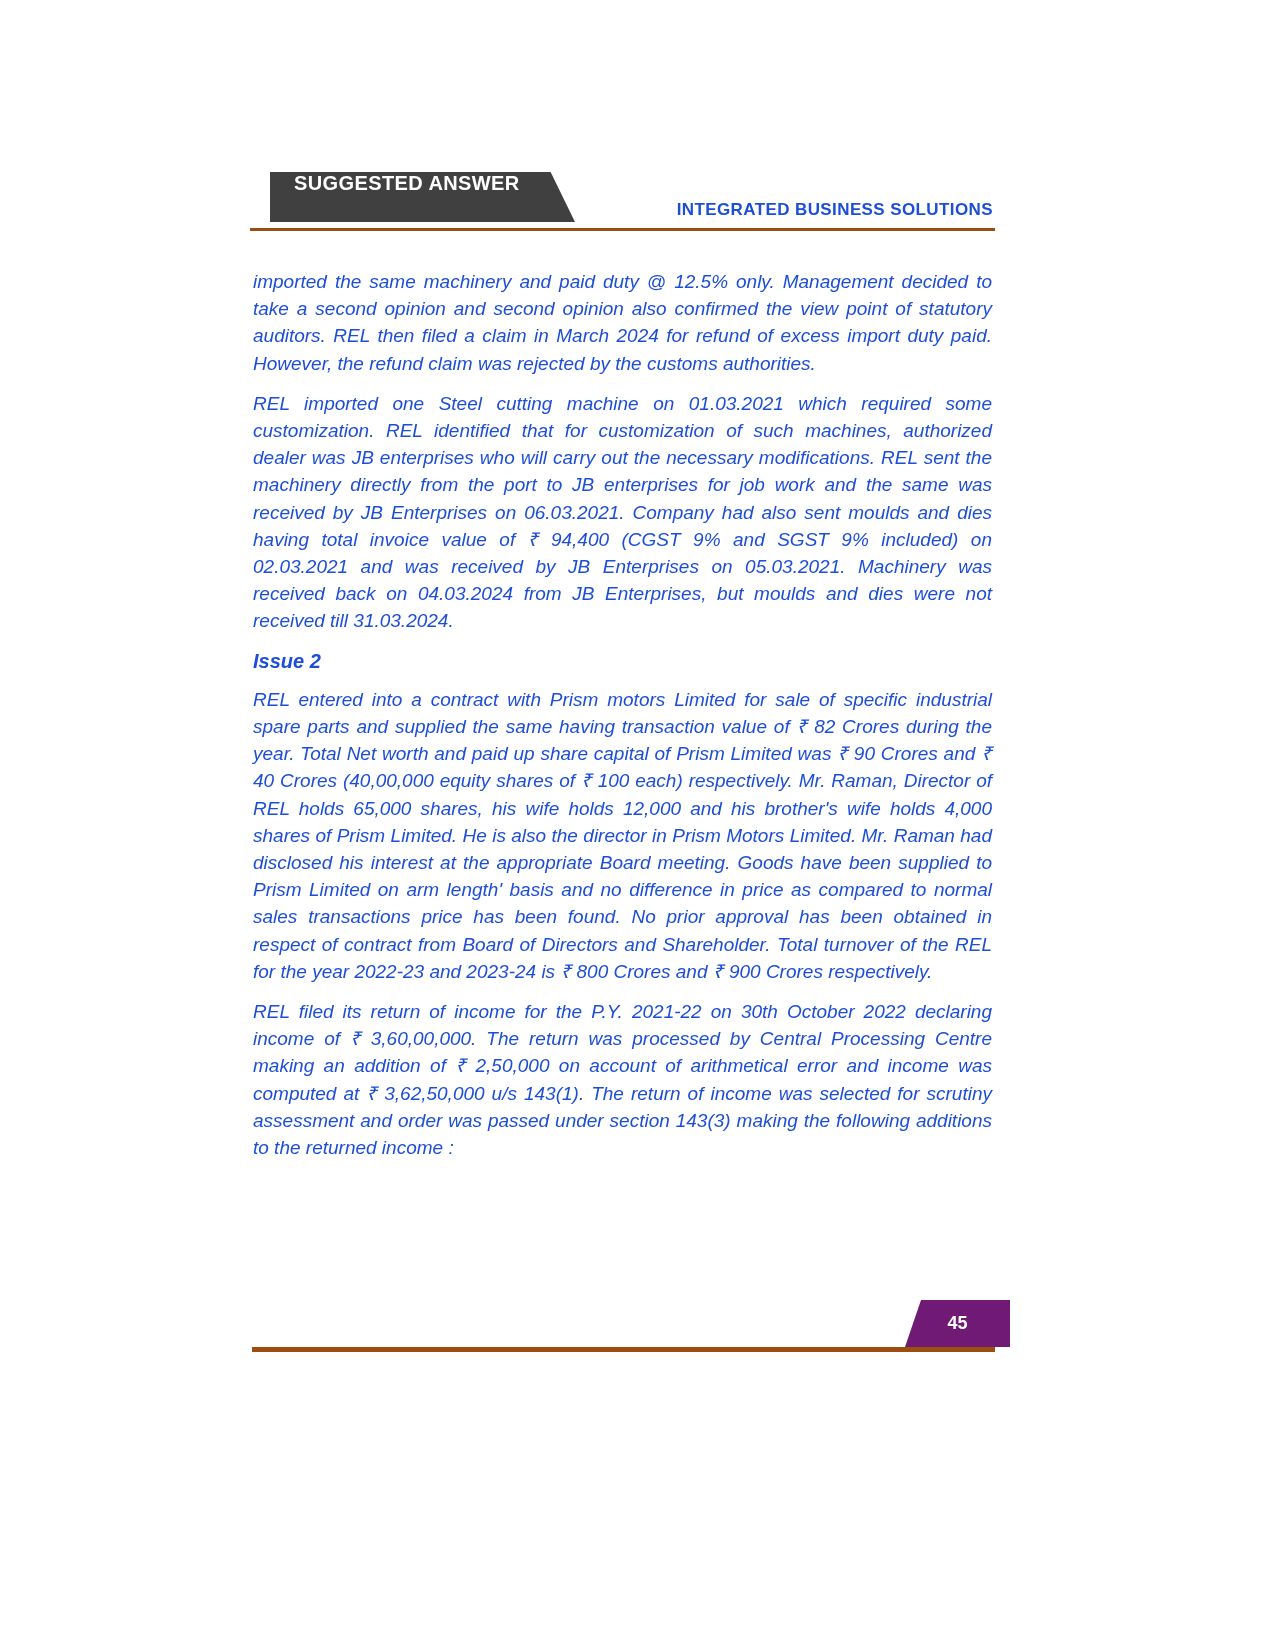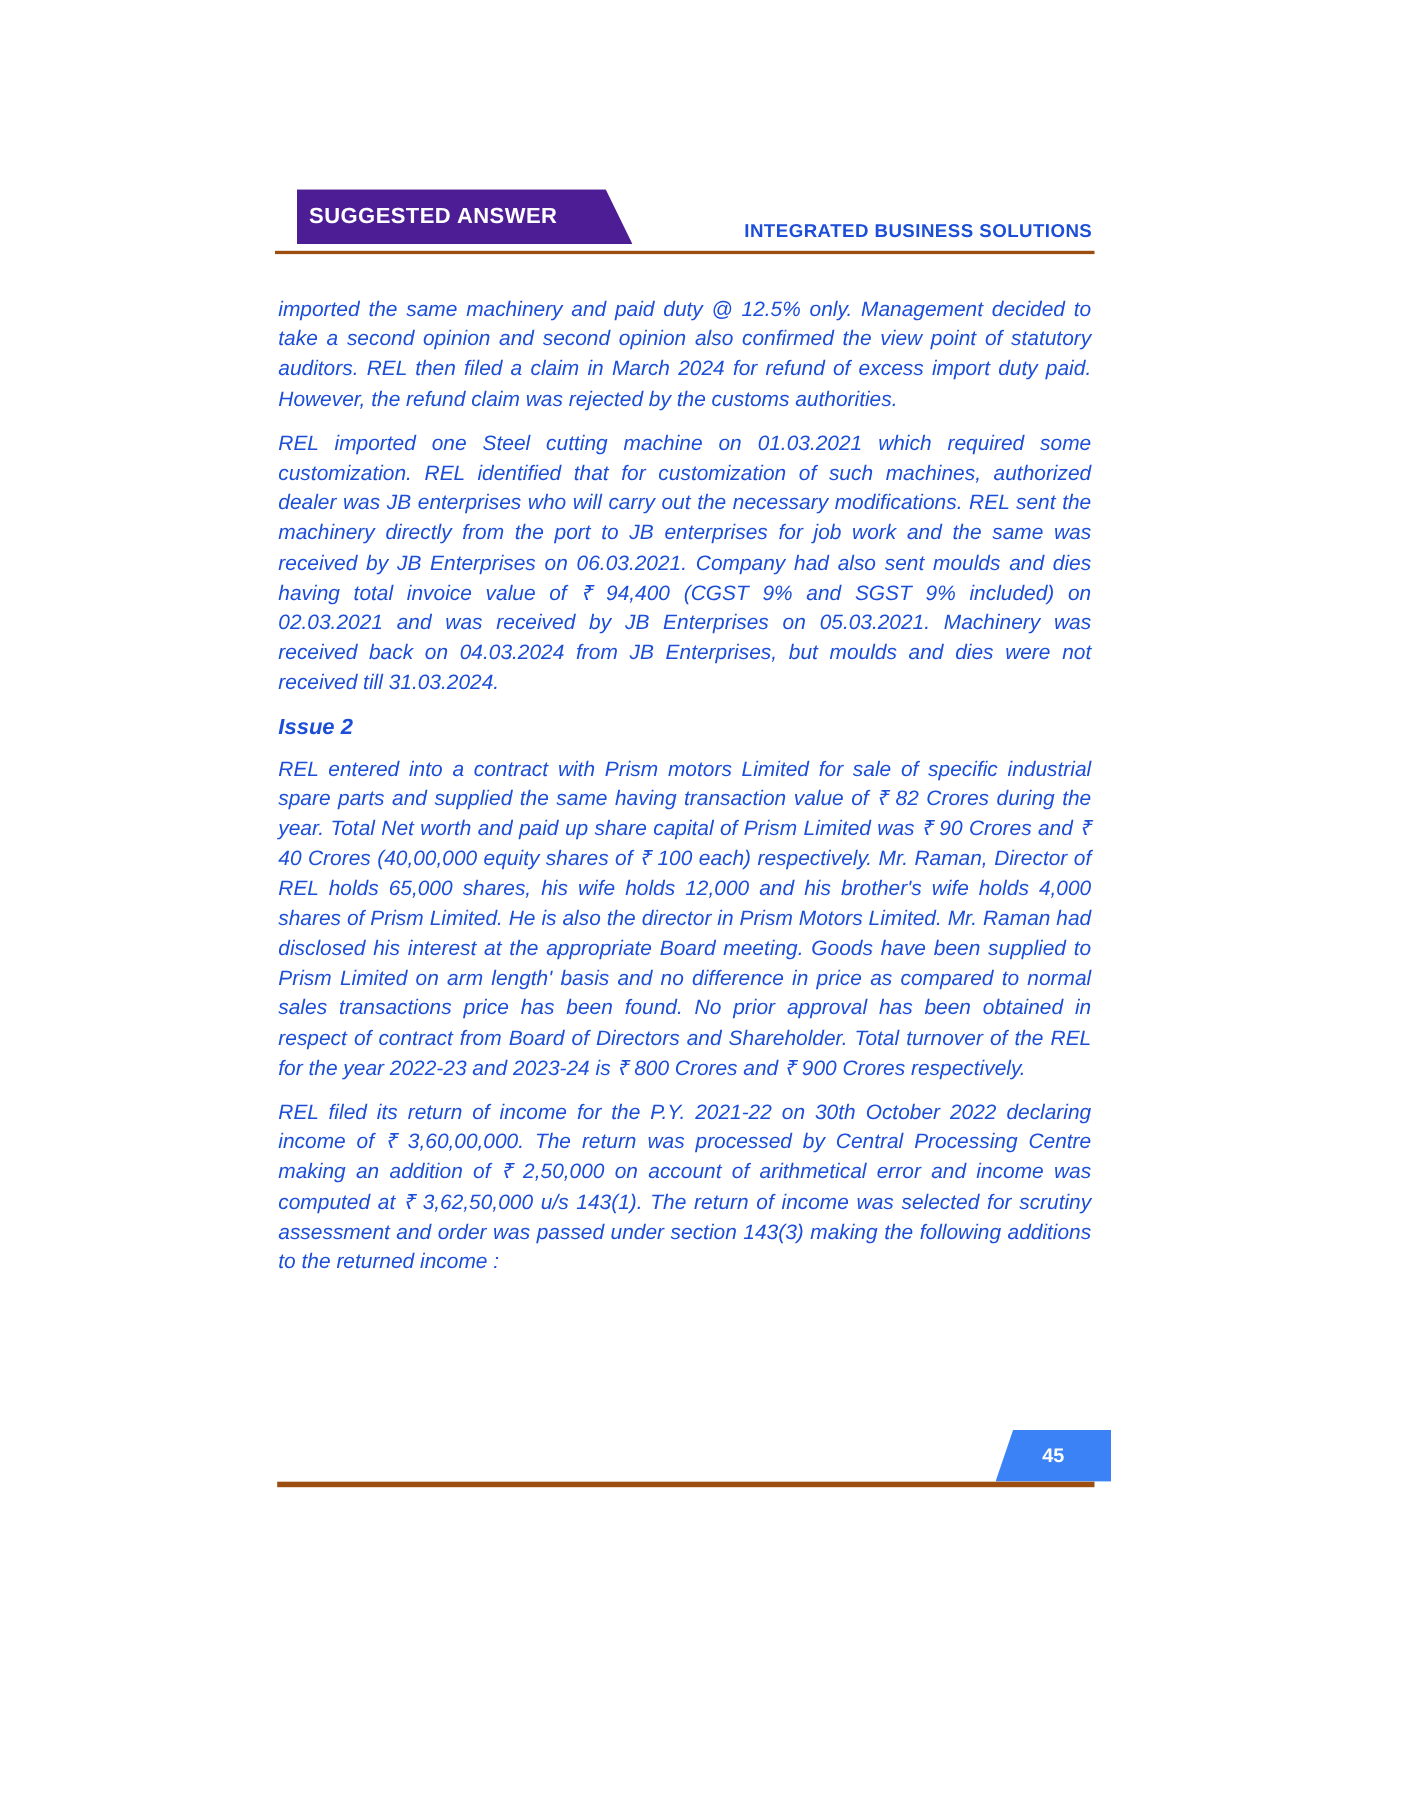--- a/index.html
+++ b/index.html
@@ -7,22 +7,22 @@
   body {
     width:1275px; height:1650px; position:relative; overflow:hidden;
     font-family:"Liberation Sans", sans-serif;
   }
   .page { position:absolute; inset:0; background:#ffffff; }
 
   
   .header { position:absolute; top:172px; left:250px; width:745px; height:64px; }
   .banner {
     position:absolute; left:20px; top:0; width:305px; height:50px;
-    background:#4c1d95; color:#ffffff;
-    display:flex; align-items:center; padding-left:11px;
+    background:#404040; color:#ffffff;
+    display:flex; padding-left:24px;
     font-weight:bold; font-size:20px; letter-spacing:0.4px;
     clip-path:polygon(0 0, 92% 0, 100% 100%, 0 100%);
   }
   .doc-title {
     position:absolute; right:2px; top:28px;
     font-weight:bold; font-size:17px; letter-spacing:0.4px;
     color:#1d4ed8;
   }
   .header-rule {
     position:absolute; left:0; top:56px; width:745px; height:3px;
@@ -38,21 +38,21 @@
   }
   .content p { margin-bottom:13px; }
   .content h3 {
     font-style:italic; font-weight:bold; font-size:20px;
     margin:4px 0 11px 0; text-align:left;
   }
 
   
   .page-number-box {
     position:absolute; top:1300px; left:905px; width:105px; height:47px;
-    background:#3b82f6; color:#ffffff;
+    background:#701a75; color:#ffffff;
     display:flex; align-items:center; justify-content:center;
     font-weight:bold; font-size:18px;
     clip-path:polygon(16px 0, 100% 0, 100% 100%, 0 100%);
   }
   .footer-rule {
     position:absolute; top:1347px; left:252px; width:743px; height:5px;
     background:#9c4e10;
     box-shadow:4px 7px 0 -3px rgba(90,90,90,0.55);
   }
 </style>

